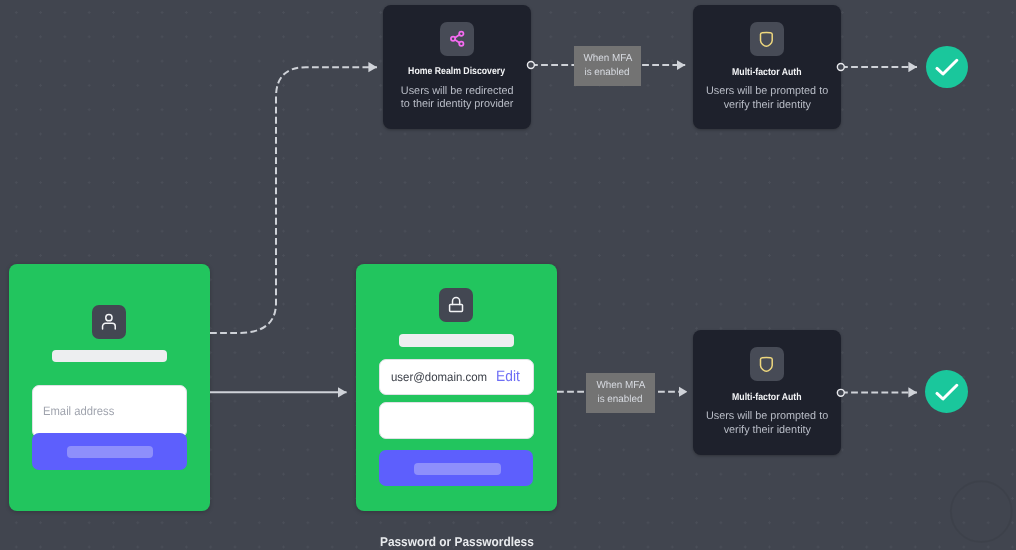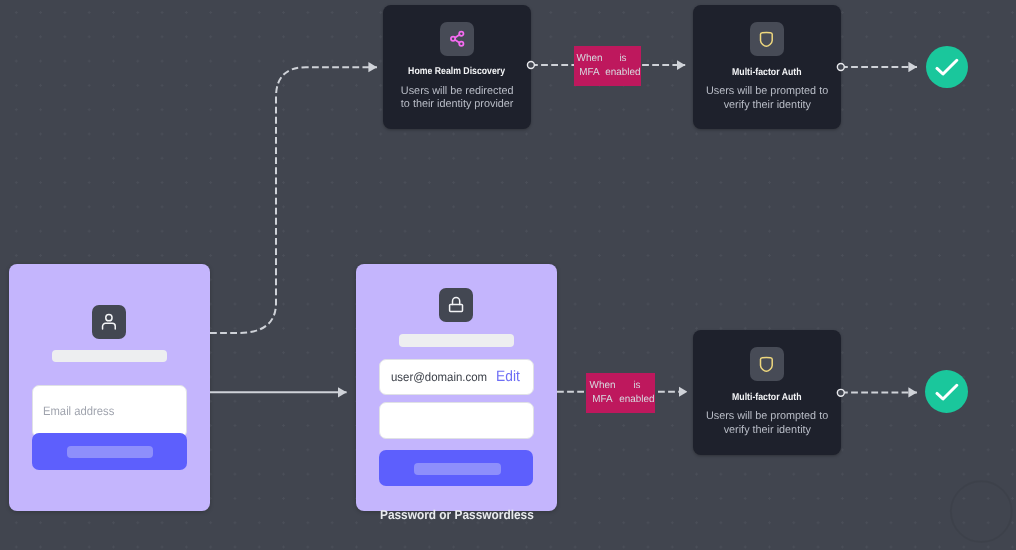--- a/index.html
+++ b/index.html
@@ -29,21 +29,21 @@
     width:34px;height:34px;border-radius:7px;background:#474b56;
     display:flex;align-items:center;justify-content:center;}
   .dnode .ntitle{position:absolute;left:0;width:100%;text-align:center;
     color:#f4f5f7;font-size:10px;font-weight:bold;line-height:12px;}
   .dnode .ntitle span{display:inline-block;transform:scaleX(0.872);transform-origin:center;}
   .dnode .ndesc{position:absolute;left:0;width:100%;text-align:center;
     color:#b9bdc7;font-size:11px;line-height:13.8px;}
   .dnode .ndesc span{display:inline-block;transform:scaleX(0.985);transform-origin:center;}
 
   
-  .wcard{position:absolute;background:#c4b5fd;border-radius:8px;
+  .wcard{position:absolute;background:#22c55e;border-radius:8px;
     box-shadow:0 1px 4px rgba(0,0,0,0.22);}
   .wcard .avatarbox{position:absolute;left:50%;transform:translateX(-50%);
     width:34px;height:34px;border-radius:7px;background:#434752;
     display:flex;align-items:center;justify-content:center;}
   .skel{position:absolute;border-radius:4px;background:#edeef0;}
   .field{position:absolute;box-sizing:border-box;border:1px solid #dfe1e5;
     border-radius:7px;background:#fff;display:flex;align-items:center;}
   .field .val{color:#3c4049;font-size:12.1px;}
   .field .edit{color:#6e6ef5;font-size:15px;}
   .field .ph{color:#a0a4ae;font-size:12.1px;}
@@ -59,22 +59,22 @@
   .caption{position:absolute;text-align:center;color:#e9ebee;
     font-size:12.8px;font-weight:bold;line-height:13px;}
   .caption span{display:inline-block;transform:scaleX(0.928);transform-origin:center;}
 
   
   .gcheck{position:absolute;border-radius:50%;background:#1ac79c;
     display:flex;align-items:center;justify-content:center;}
 
   
   .elabel{position:absolute;text-align:center;color:#d7dae0;
-    font-size:10.1px;line-height:14px;background:#be185d;z-index:10;
-    display:flex;flex-direction:row;justify-content:center;align-items:center;}
+    font-size:10.1px;line-height:14px;background:#737373;z-index:10;
+    display:flex;flex-direction:column;justify-content:center;align-items:center;}
   .elabel div span{display:inline-block;transform:scaleX(0.98);transform-origin:center;}
 </style>
 </head>
 <body>
 
 <div id="canvas">
   <div class="dots"></div>
 
   <svg class="deco" viewBox="0 0 1016 550" style="position:absolute;left:0;top:0;width:1016px;height:550px;z-index:1;">
     <circle cx="981.3" cy="511.6" r="30.4" fill="none" stroke="rgba(0,0,0,0.05)" stroke-width="2"></circle>
@@ -177,21 +177,21 @@
       <span class="val"><span>user@domain.com</span></span>
       <span class="edit"><span>Edit</span></span>
     </div>
     <div class="field" style="left:23.7px;top:138.4px;width:155px;height:36.7px;padding-left:12px;">
       <span class="ph"><span></span></span>
     </div>
     <div class="pbtn" style="left:23.7px;top:186.5px;width:153.4px;height:36.4px;">
       <span class="bskel" style="width:86.6px;height:11.9px;display:block;margin-top:1.6px;margin-left:2.4px;"></span>
     </div>
   </div>
-  <div class="caption" style="left:355.8px;top:508px;width:201.4px;"><span>Password or Passwordless</span></div>
+  <div class="caption" style="left:355.8px;top:535px;width:201.4px;"><span>Password or Passwordless</span></div>
 
   <div class="elabel" style="left:574px;top:45.8px;width:67px;height:40px;">
     <div><span>When MFA</span></div>
     <div><span>is enabled</span></div>
   </div>
   <div class="elabel" style="left:586px;top:373px;width:69px;height:40px;">
     <div><span>When MFA</span></div>
     <div><span>is enabled</span></div>
   </div>
 

